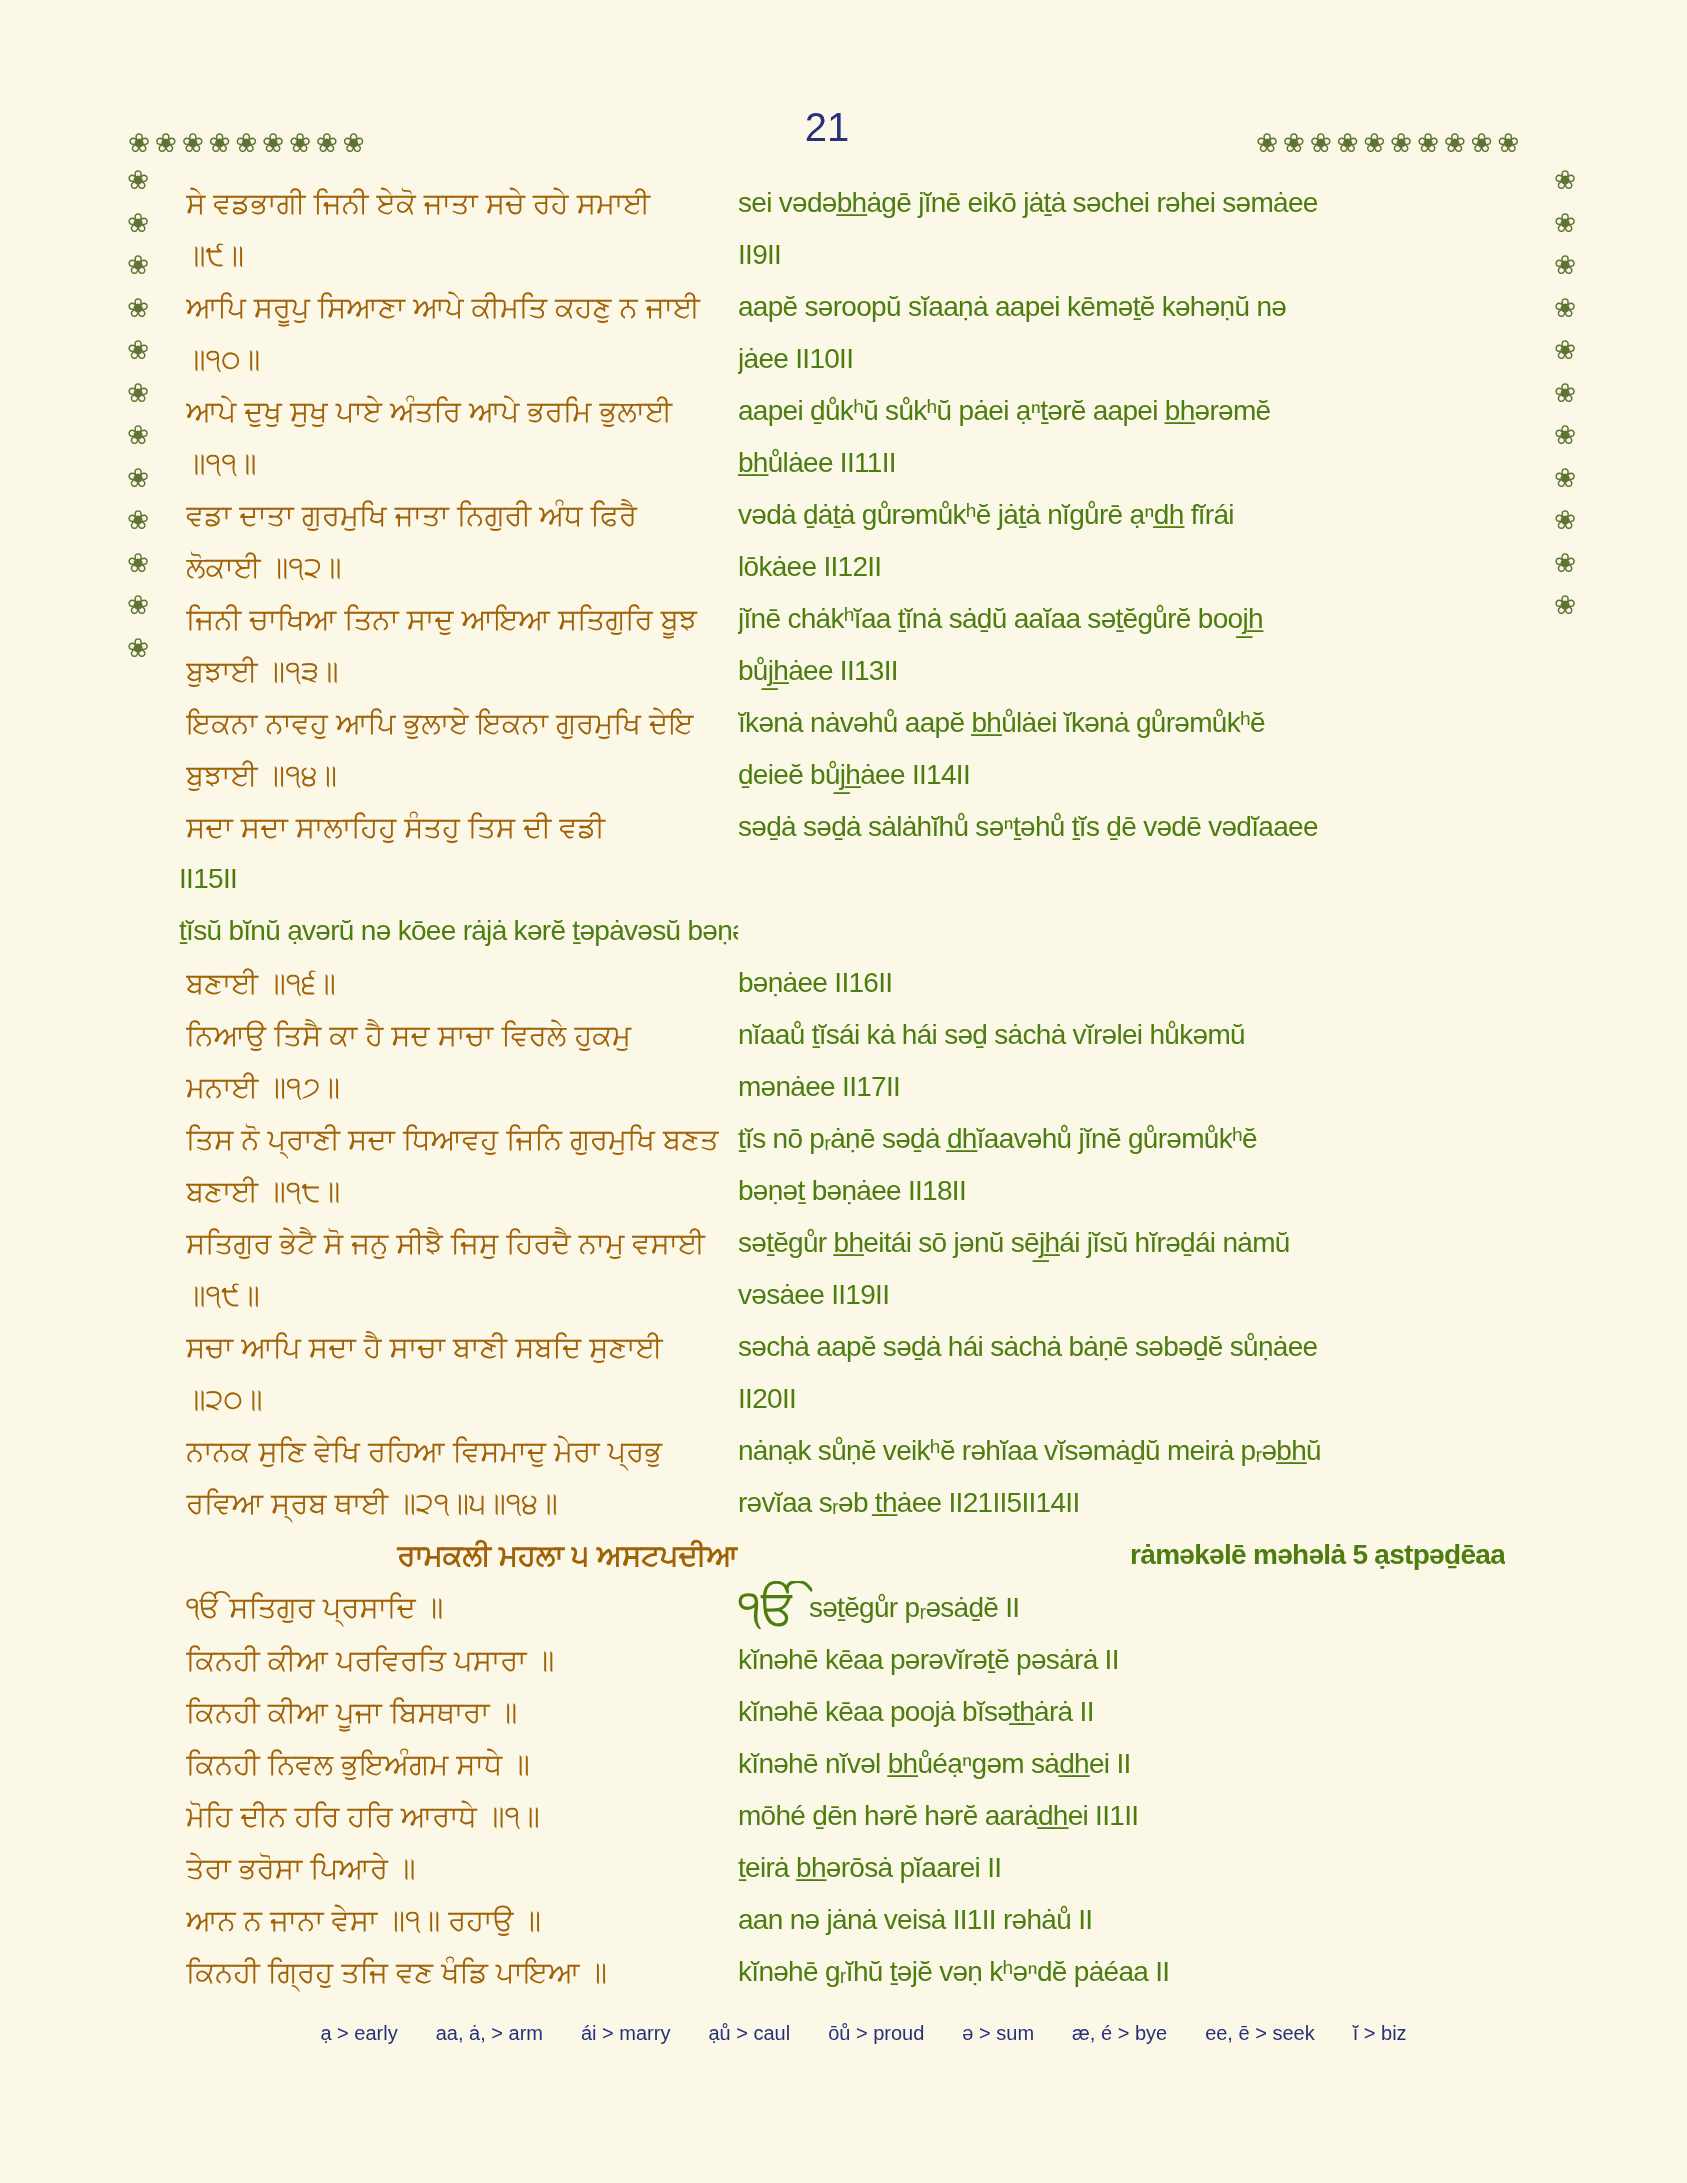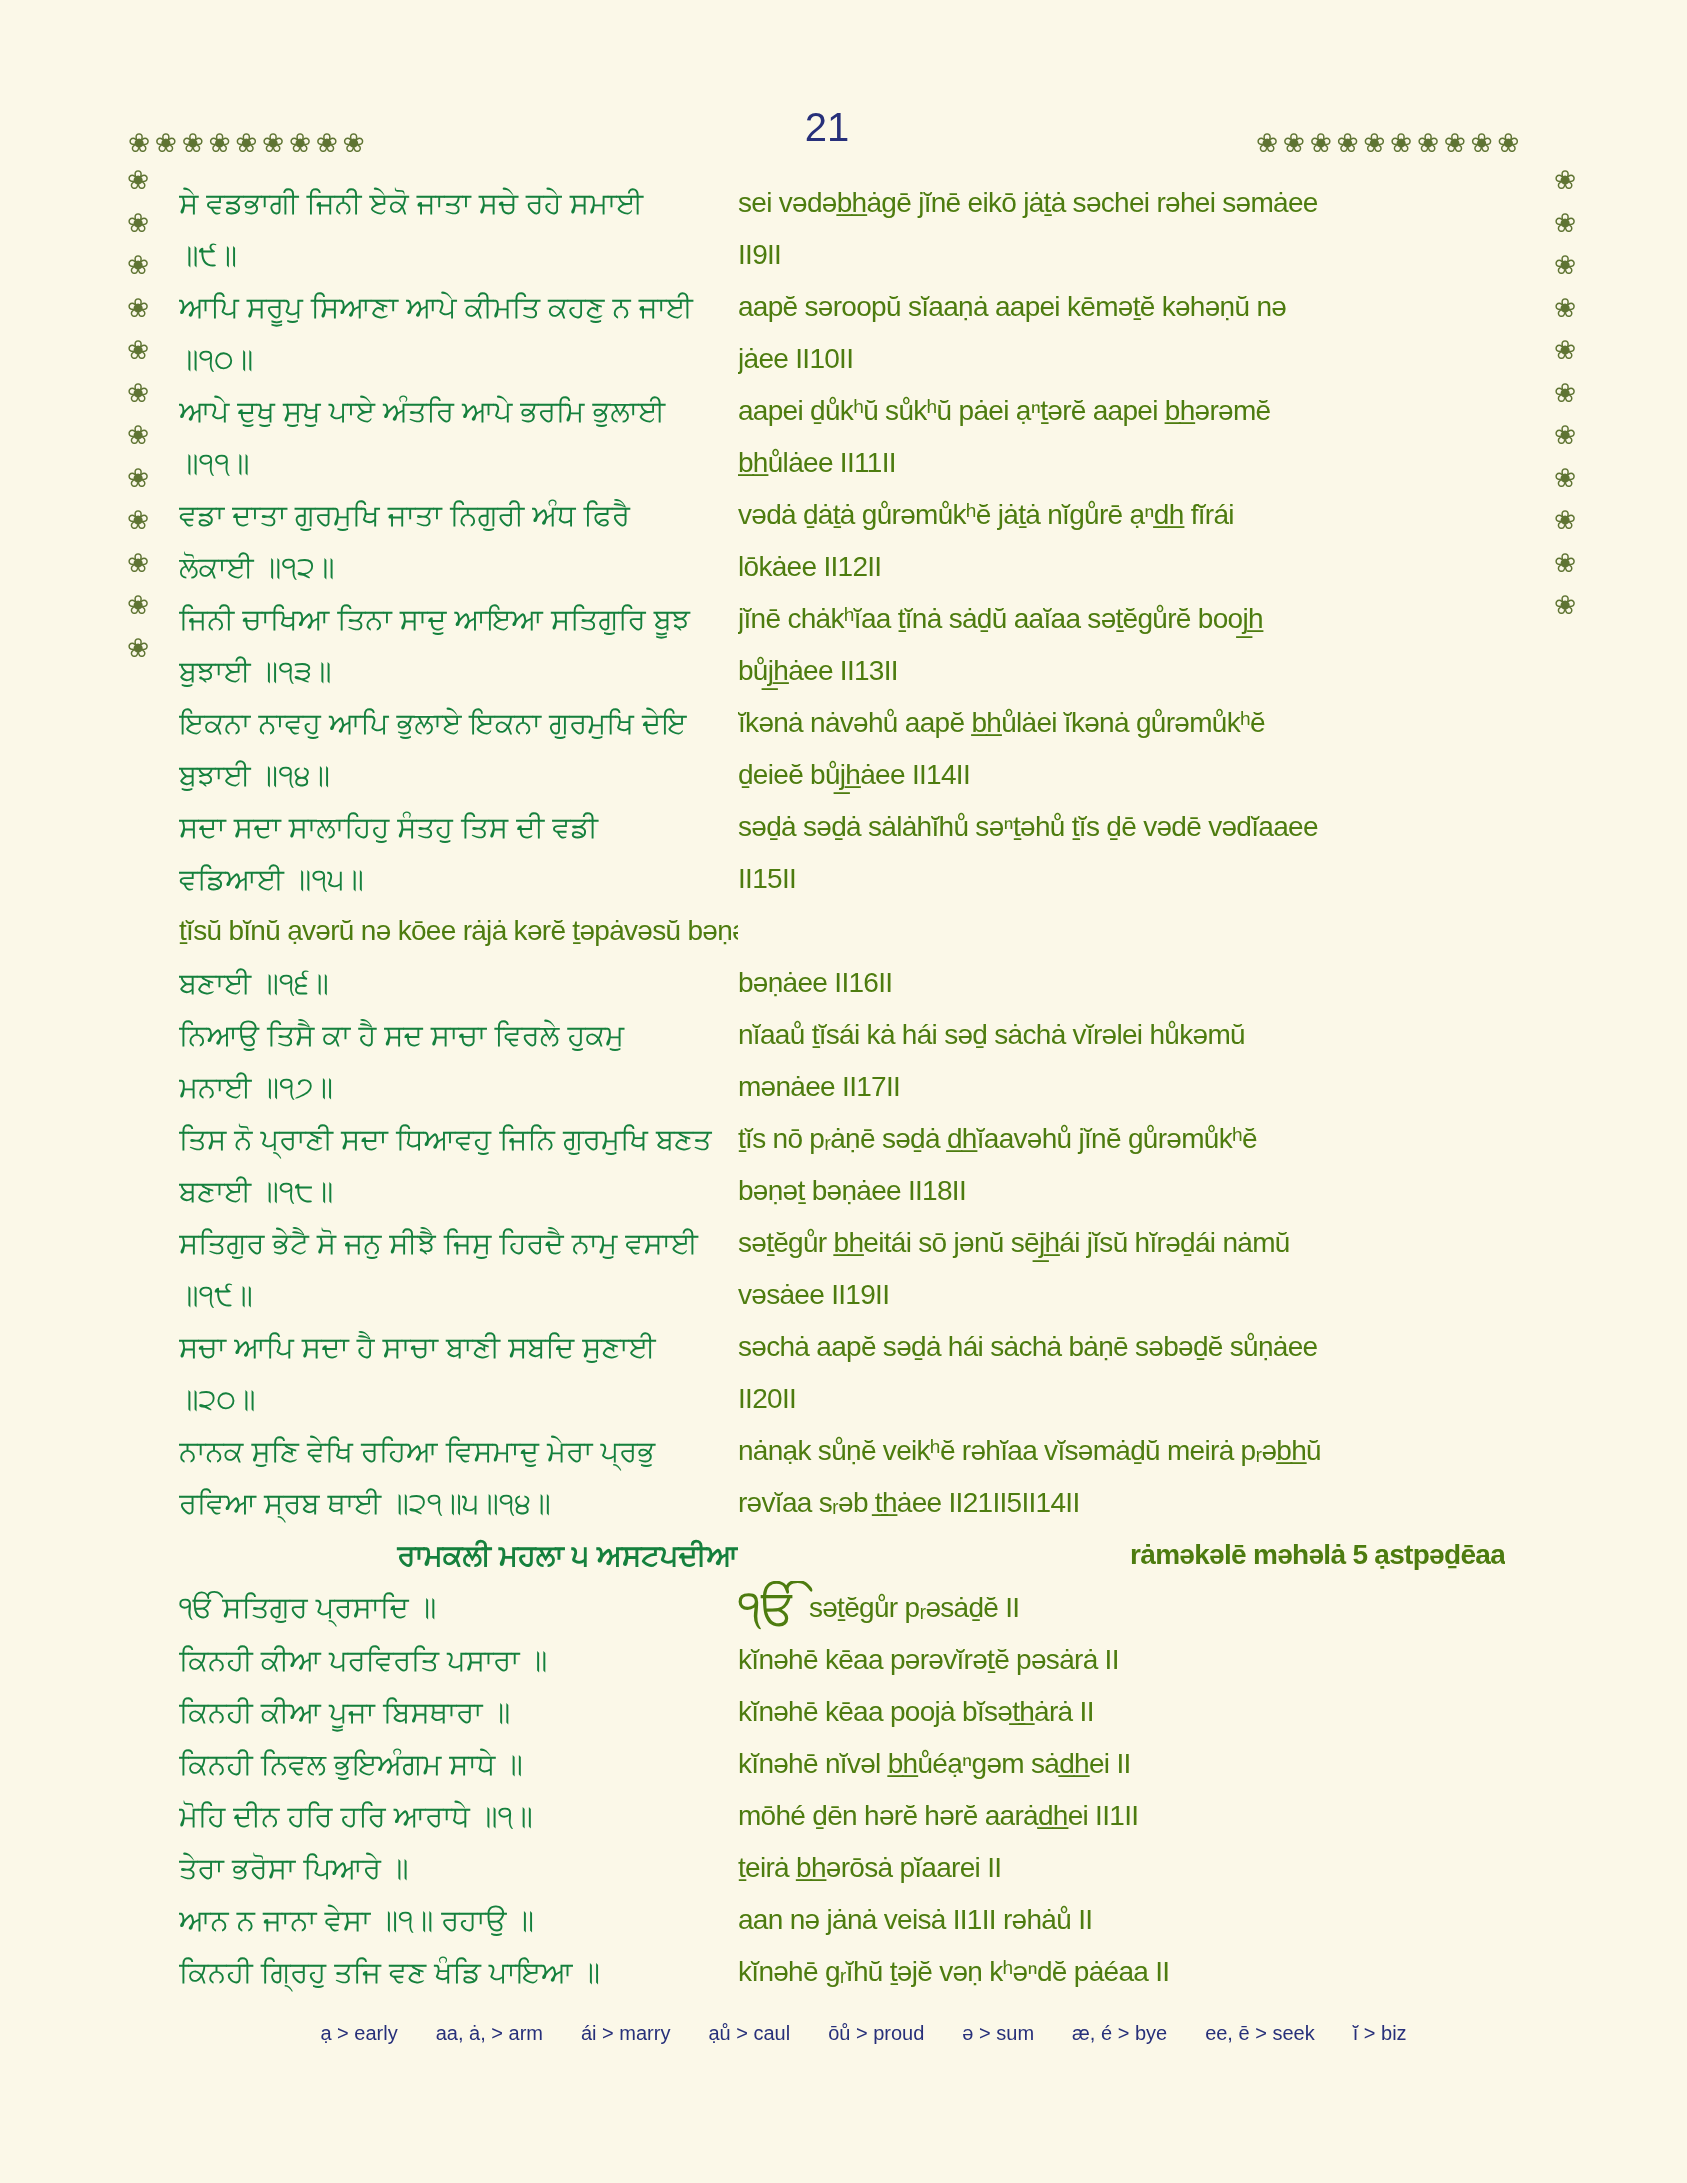--- a/index.html
+++ b/index.html
@@ -18,21 +18,21 @@
   .orn-col{position:absolute;display:flex;flex-direction:column;row-gap:16px;}
   .flower{font-size:26.5px;line-height:26.5px;color:#5F7433;}
   #orn-top-left{left:128px;top:130px;}
   #orn-left{left:127px;top:167px;}
   #orn-top-right{left:1256px;top:130px;}
   #orn-right{left:1554px;top:167px;}
   
   #lines{position:absolute;left:179px;top:177px;}
   .line-row{display:grid;grid-template-columns:559px 767px;}
   .cell{line-height:52px;white-space:nowrap;overflow:hidden;}
-  .gurmukhi{font-size:29px;color:#15803d;}
+  .gurmukhi{font-size:29px;color:#a16207;margin-left:7px;}
   .roman{font-size:28px;color:#4d7c0f;letter-spacing:-0.7px;}
   .center .cell{text-align:right;font-weight:bold;}
   .ek{font-size:49px;line-height:52px;vertical-align:-6.6px;margin-right:12px;}
   
   .footer{position:absolute;left:0;top:2014px;width:1687px;color:#27307A;}
   .footer-row{display:flex;justify-content:center;column-gap:38px;font-size:20px;line-height:38px;margin-left:40px;}
   .key-item{white-space:nowrap;}
   .muted{color:#9B9FA3;}
 </style>
 </head>
@@ -138,21 +138,20 @@
     </div>
     <div class="line-row">
       <div class="cell gurmukhi">ਬੁਝਾਈ ॥੧੪॥</div>
       <div class="cell roman">ḏeieĕ bůj̲h̲ȧee II14II</div>
     </div>
     <div class="line-row">
       <div class="cell gurmukhi">ਸਦਾ ਸਦਾ ਸਾਲਾਹਿਹੁ ਸੰਤਹੁ ਤਿਸ ਦੀ ਵਡੀ</div>
       <div class="cell roman">səḏȧ səḏȧ sȧlȧhĭhů səⁿṯəhů ṯĭs ḏē vədē vədĭaaee</div>
     </div>
     <div class="line-row">
-      <div class="cell gurmukhi">ਵਡਿਆਈ ॥੧੫॥</div>
       <div class="cell roman">II15II</div>
     </div>
     <div class="line-row">
       <div class="cell roman">ṯĭsŭ bĭnŭ ạvərŭ nə kōee rȧjȧ kərĕ ṯəpȧvəsŭ bəṇəṯ</div>
     </div>
     <div class="line-row">
       <div class="cell gurmukhi">ਬਣਾਈ ॥੧੬॥</div>
       <div class="cell roman">bəṇȧee II16II</div>
     </div>
     <div class="line-row">

